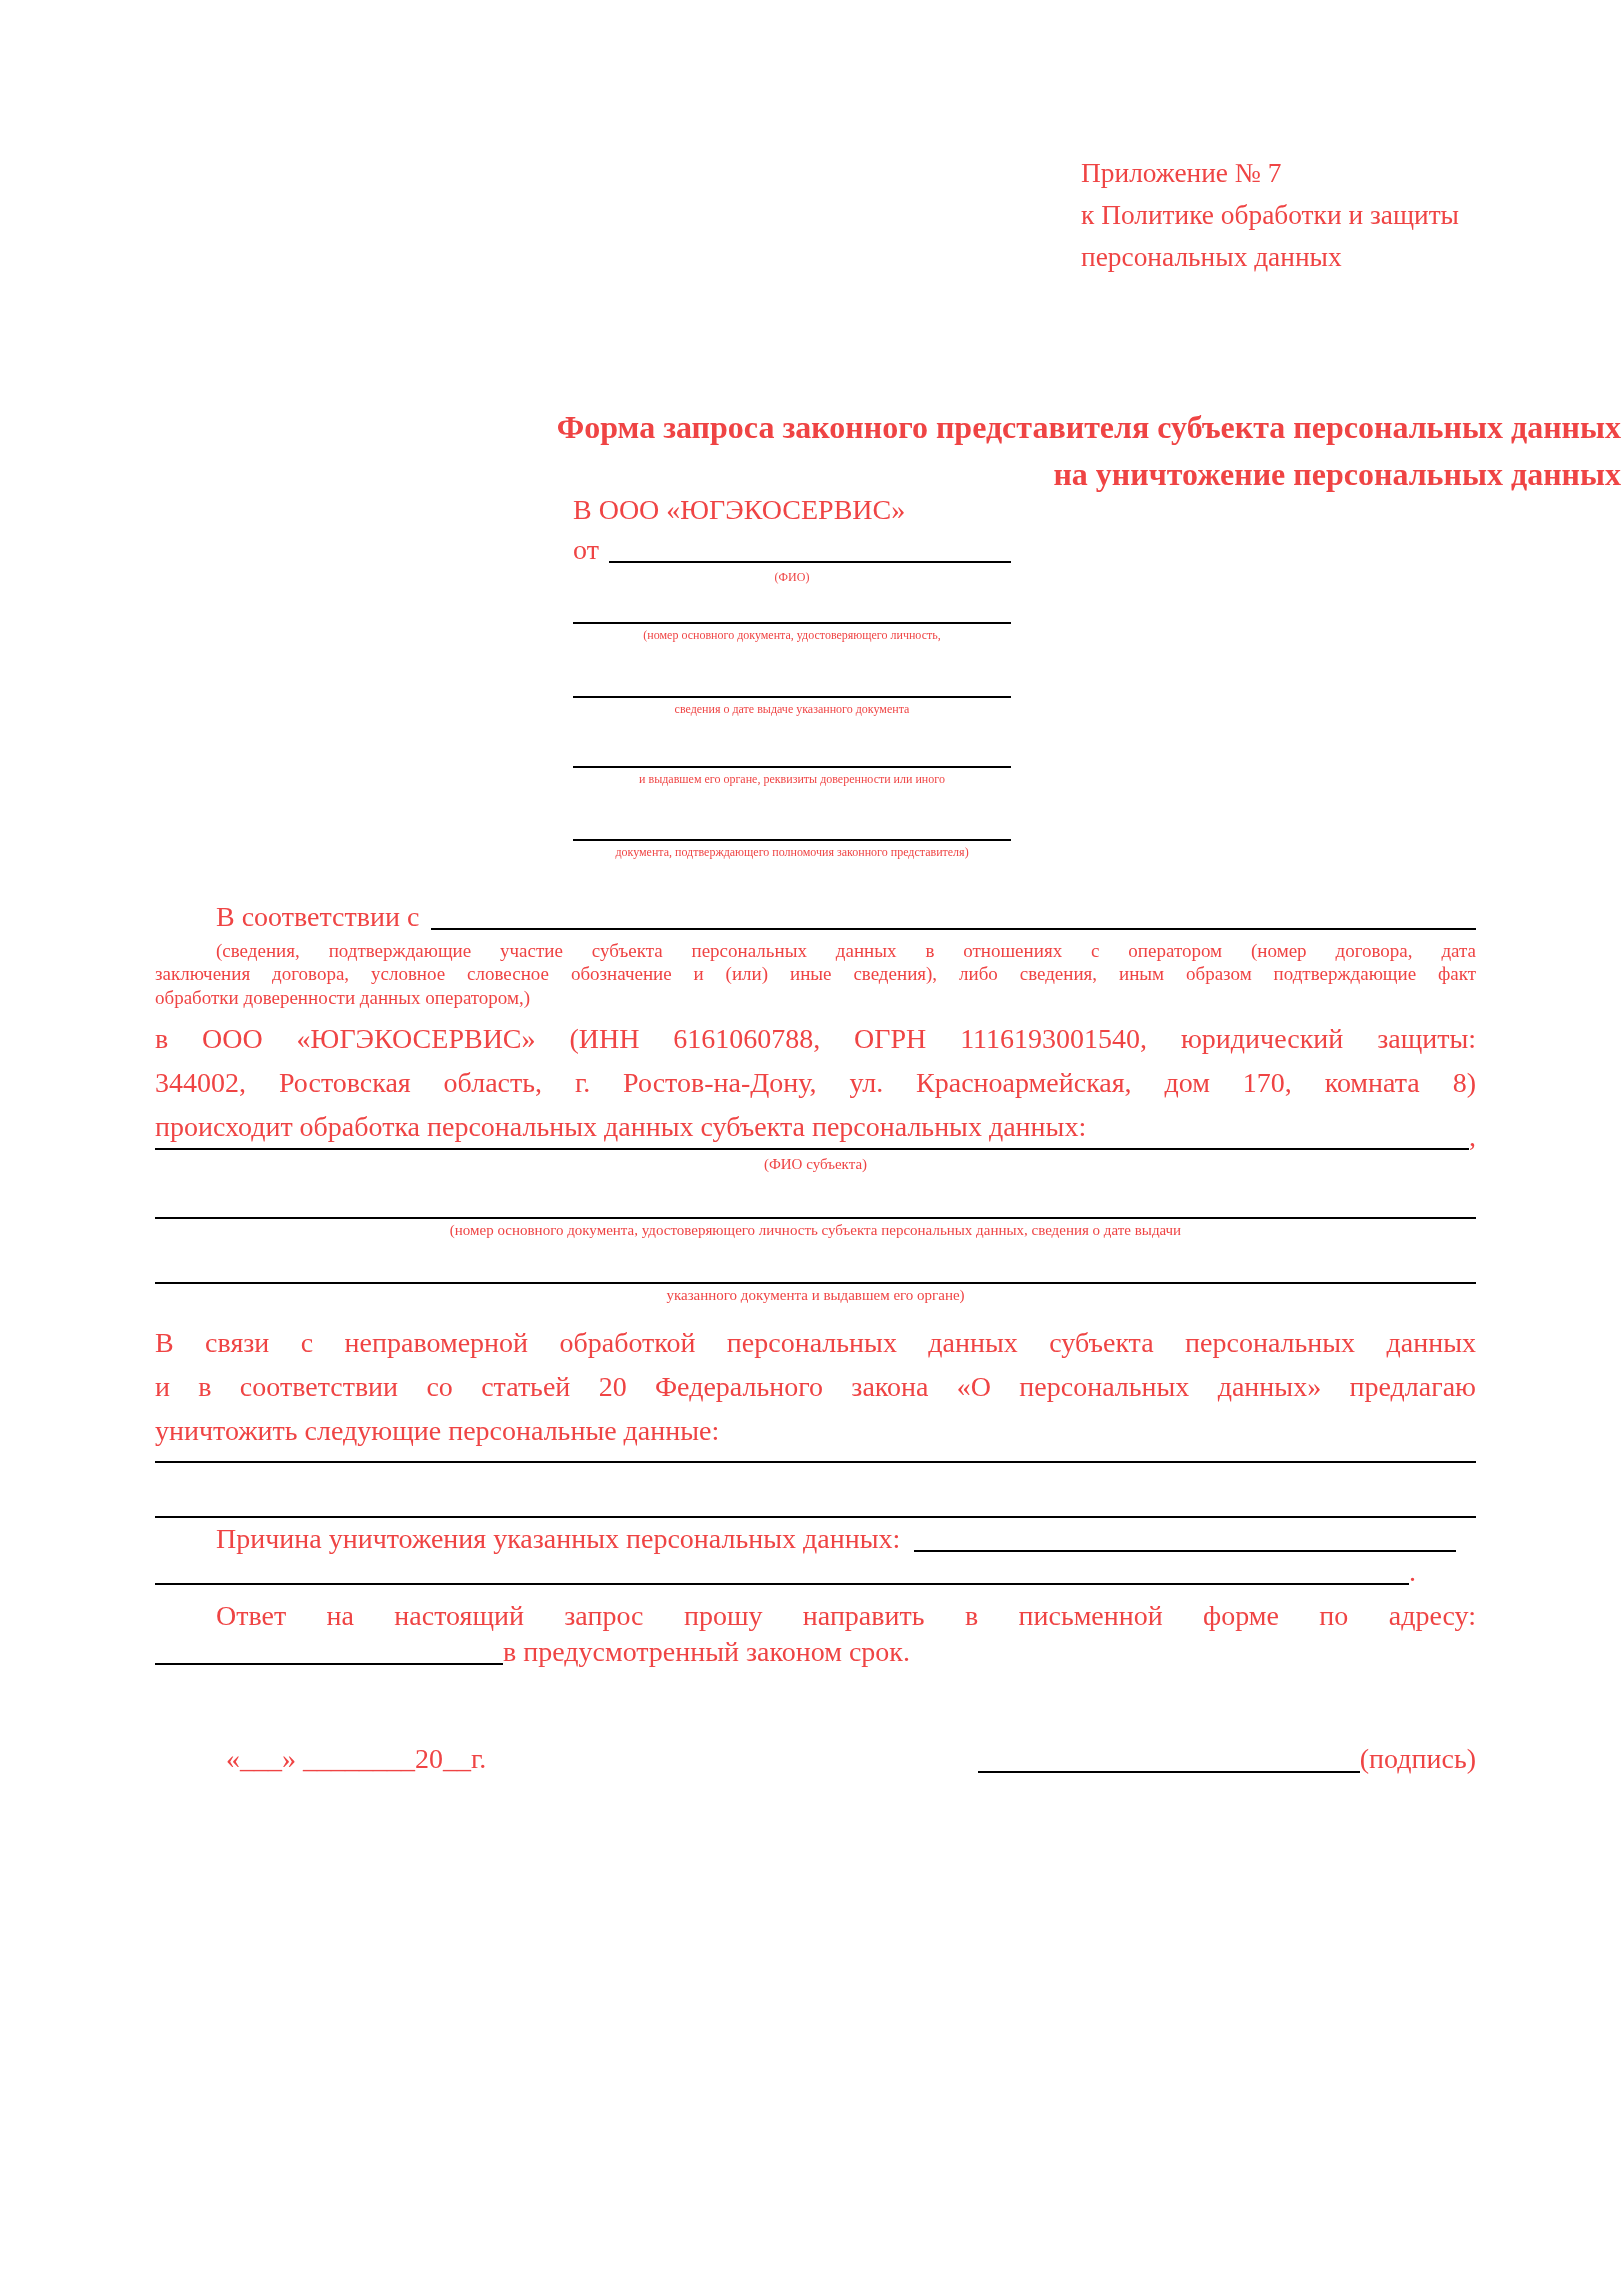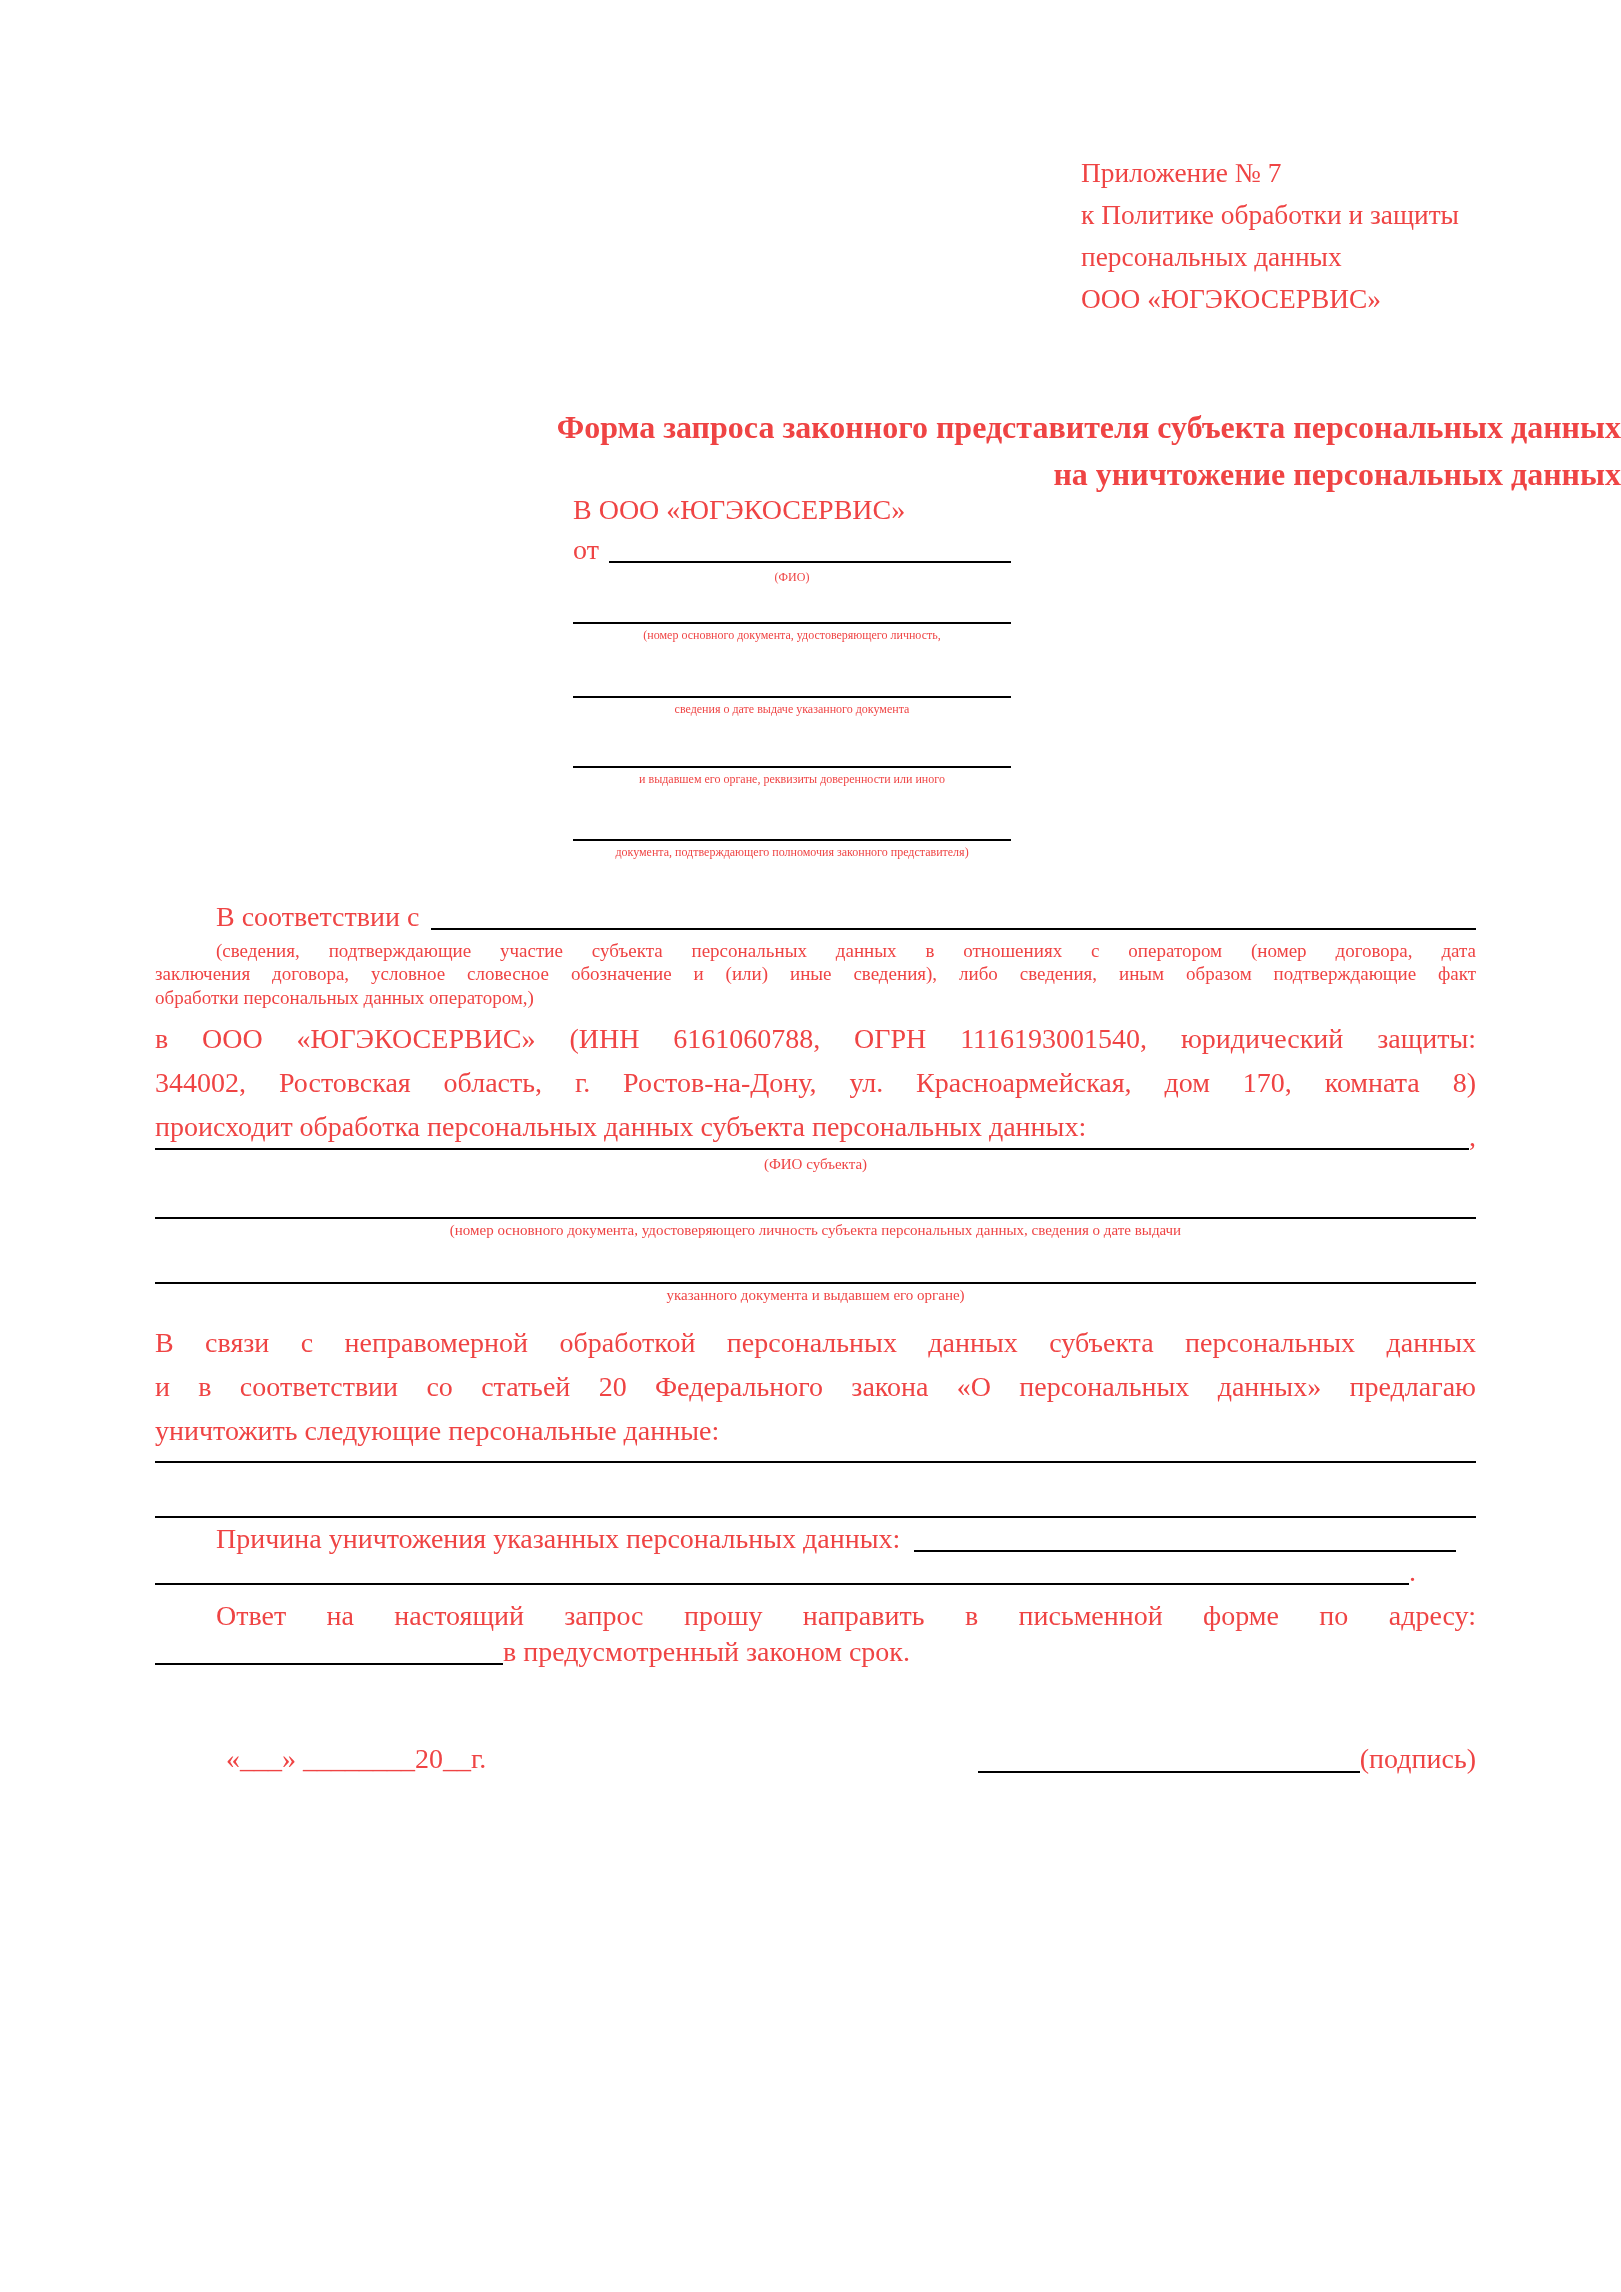--- a/index.html
+++ b/index.html
@@ -55,21 +55,20 @@
 </style>
 </head>
 <body>
 
 <div class="page">
 
   <div class="appendix">
     <div>Приложение № 7</div>
     <div>к Политике обработки и защиты</div>
     <div>персональных данных</div>
-    <div>ООО «ЮГЭКОСЕРВИС»</div>
   </div>
 
   <div class="doc-title">
     <div>Форма запроса законного представителя субъекта персональных данных</div>
     <div>на уничтожение персональных данных</div>
   </div>
 
   <div class="addr">
     <div class="addr-to">В ООО «ЮГЭКОСЕРВИС»</div>
     <div class="row from-row">
@@ -91,21 +90,21 @@
 
     <div class="row accordance-row">
       <span class="indent"></span>
       <span>В соответствии с</span>
       <span class="blank grow"></span>
     </div>
 
     <div class="small-note">
       <div class="jl ti">(сведения, подтверждающие участие субъекта персональных данных в отношениях с оператором (номер договора, дата</div>
       <div class="jl">заключения договора, условное словесное обозначение и (или) иные сведения), либо сведения, иным образом подтверждающие факт</div>
-      <div>обработки персональных данных оператором,)</div>
+      <div>обработки доверенности данных оператором,)</div>
     </div>
 
     <div class="para">
       <div class="jl">в ООО «ЮГЭКОСЕРВИС» (ИНН 6161060788, ОГРН 1116193001540, юридический защиты:</div>
       <div class="jl">344002, Ростовская область, г. Ростов-на-Дону, ул. Красноармейская, дом 170, комната 8)</div>
       <div>происходит обработка персональных данных субъекта персональных данных:</div>
     </div>
 
     <div class="row line-row">
       <span class="blank grow"></span>

